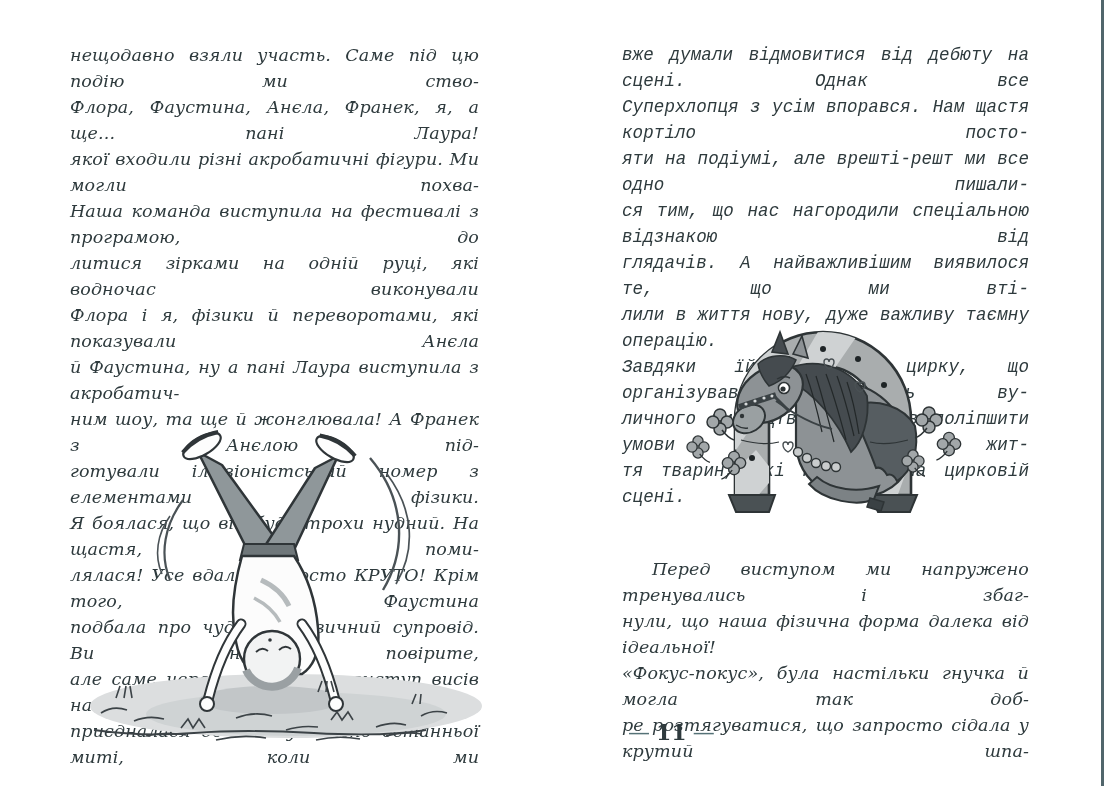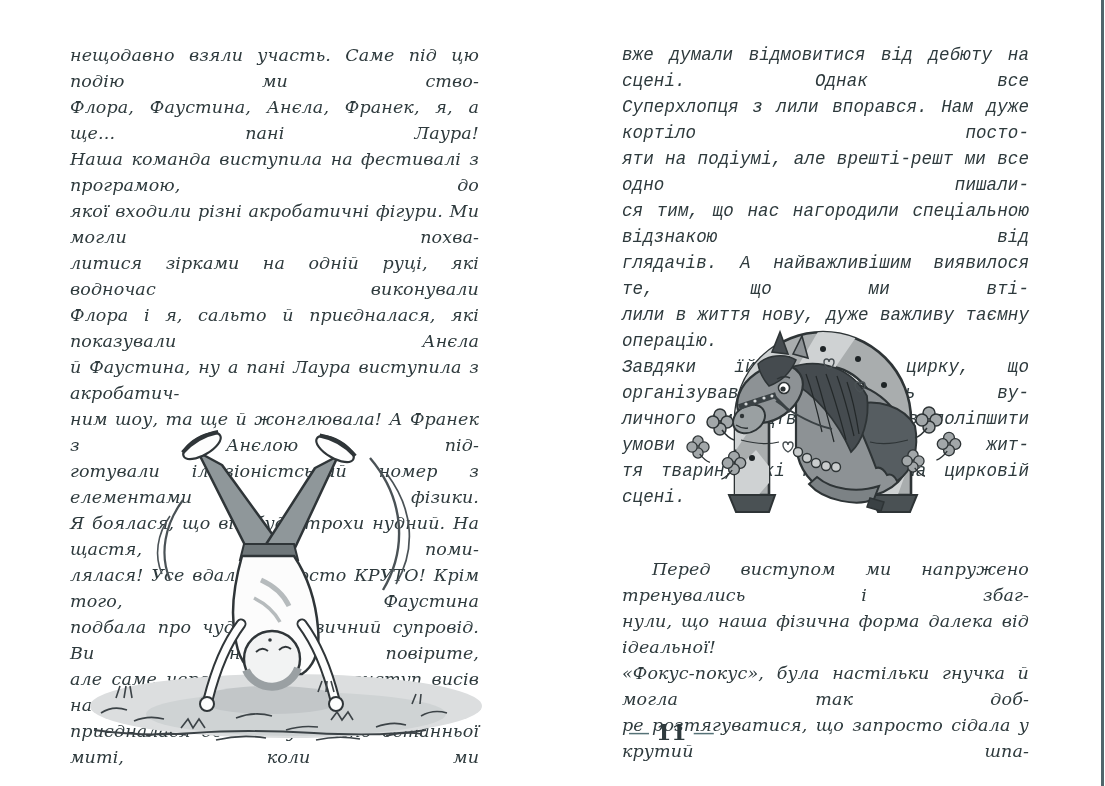--- a/index.html
+++ b/index.html
@@ -23,37 +23,37 @@
   svg{display:block;width:100%;height:100%;}
 </style>
 </head>
 <body>
 
 <div class="canvas">
 
   <div class="textcol col-left">
       <div class="tline just">нещодавно взяли участь. Саме під цю подію ми ство-</div>
       <div class="tline just">Флора, Фаустина, Анєла, Франек, я, а ще... пані Лаура!</div>
+      <div class="tline just">якої входили різні акробатичні фігури. Ми могли похва-</div>
       <div class="tline just">Наша команда виступила на фестивалі з програмою, до</div>
-      <div class="tline just">якої входили різні акробатичні фігури. Ми могли похва-</div>
       <div class="tline just">литися зірками на одній руці, які водночас виконували</div>
-      <div class="tline just">Флора і я, сальто й приєдналася, які показували Анєла</div>
+      <div class="tline just">Флора і я, фізики й переворотами, які показували Анєла</div>
       <div class="tline just">й Фаустина, ну а пані Лаура виступила з акробатич-</div>
       <div class="tline just">ним шоу, та ще й жонглювала! А Франек з Анєлою під-</div>
       <div class="tline just">готували ілюзіоністський номер з елементами фізики.</div>
       <div class="tline just">Я боялася, що він буде трохи нудний. На щастя, я поми-</div>
       <div class="tline just">лялася! Усе вдалося просто КРУТО! Крім того, Фаустина</div>
       <div class="tline just">подбала про чудовий музичний супровід. Ви не повірите,</div>
       <div class="tline just">але саме через музику наш виступ висів на волосині! Фау</div>
       <div class="tline just">приєдналася до нас буквально останньої миті, коли ми</div>
     </div>
 
   <div class="textcol col-right">
       <div class="tline just">вже думали відмовитися від дебюту на сцені. Однак все</div>
-      <div class="tline just">Суперхлопця з лили впорався. Нам дуже кортіло посто-</div>
+      <div class="tline just">Суперхлопця з усім впорався. Нам щастя кортіло посто-</div>
       <div class="tline just">яти на подіумі, але врешті-решт ми все одно пишали-</div>
       <div class="tline just">ся тим, що нас нагородили спеціальною відзнакою від</div>
       <div class="tline just">глядачів. А найважливішим виявилося те, що ми вті-</div>
       <div class="tline just">лили в життя нову, дуже важливу таємну операцію.</div>
       <div class="tline just">Завдяки їй власник цирку, що організував Фестиваль ву-</div>
       <div class="tline just">личного мистецтва, пообіцяв поліпшити умови жит-</div>
       <div class="tline">тя тварин, які працюють на цирковій сцені.</div>
     </div>
 
   <div class="textcol col-right2">

